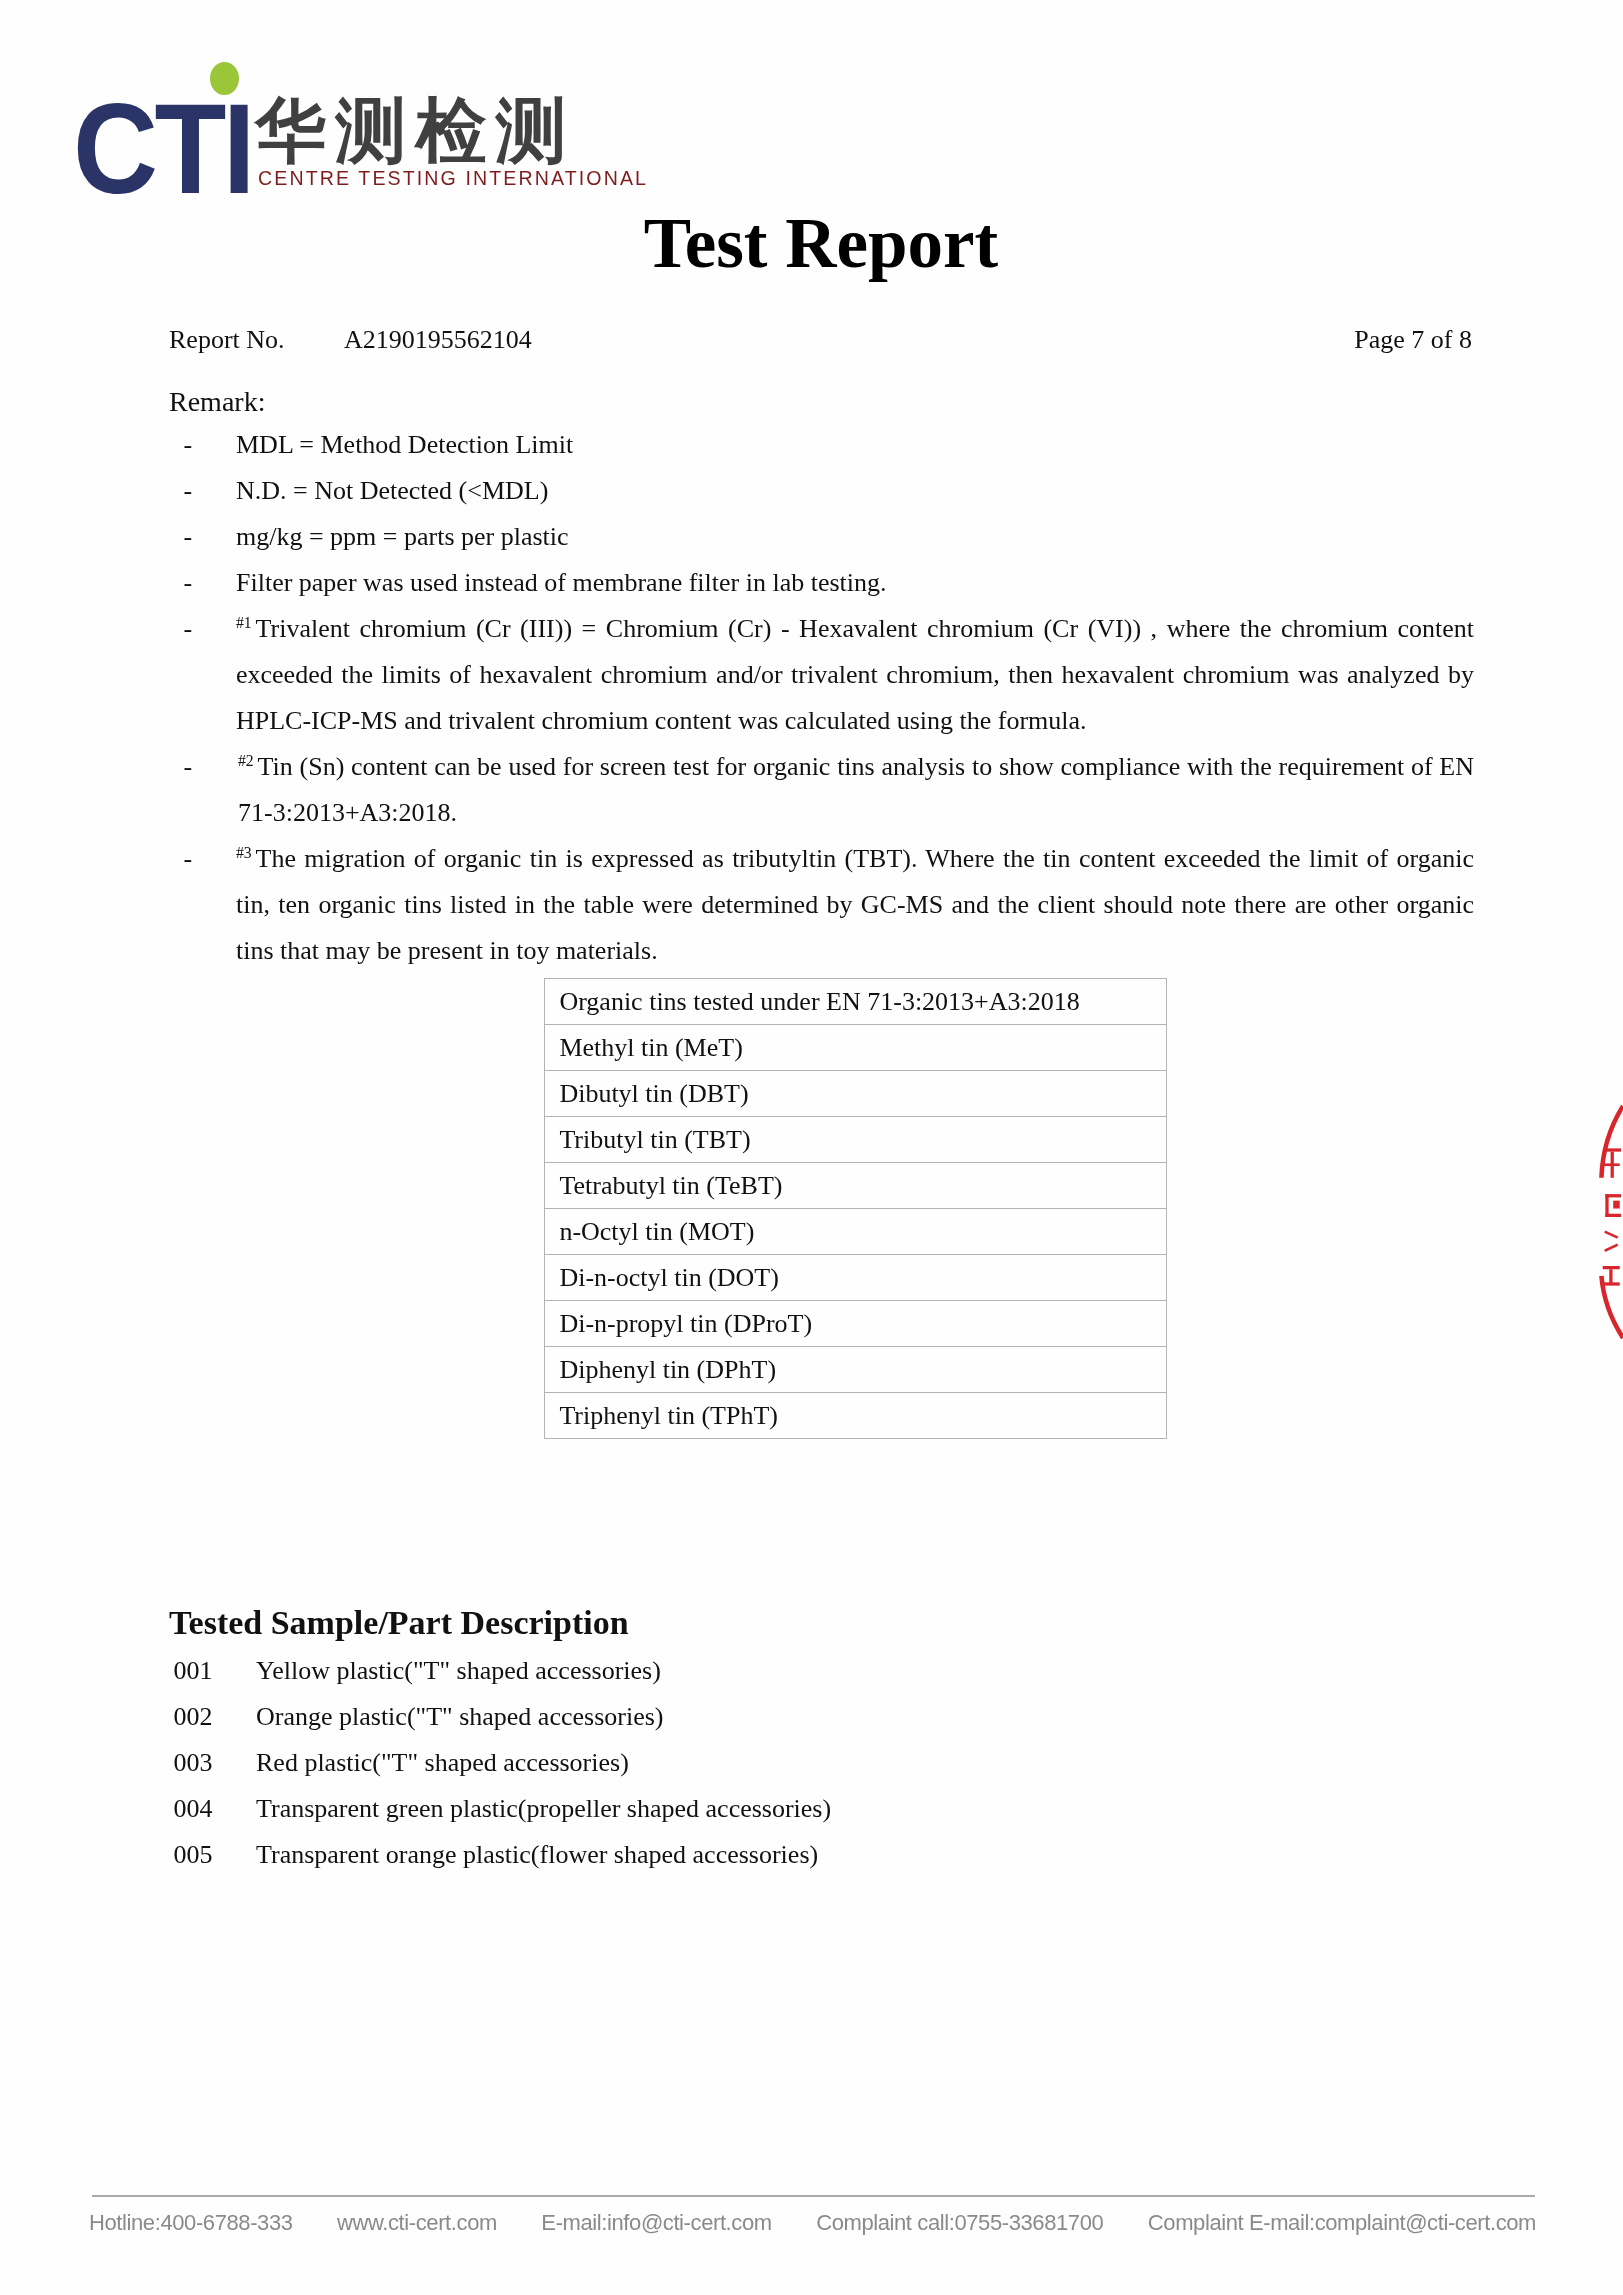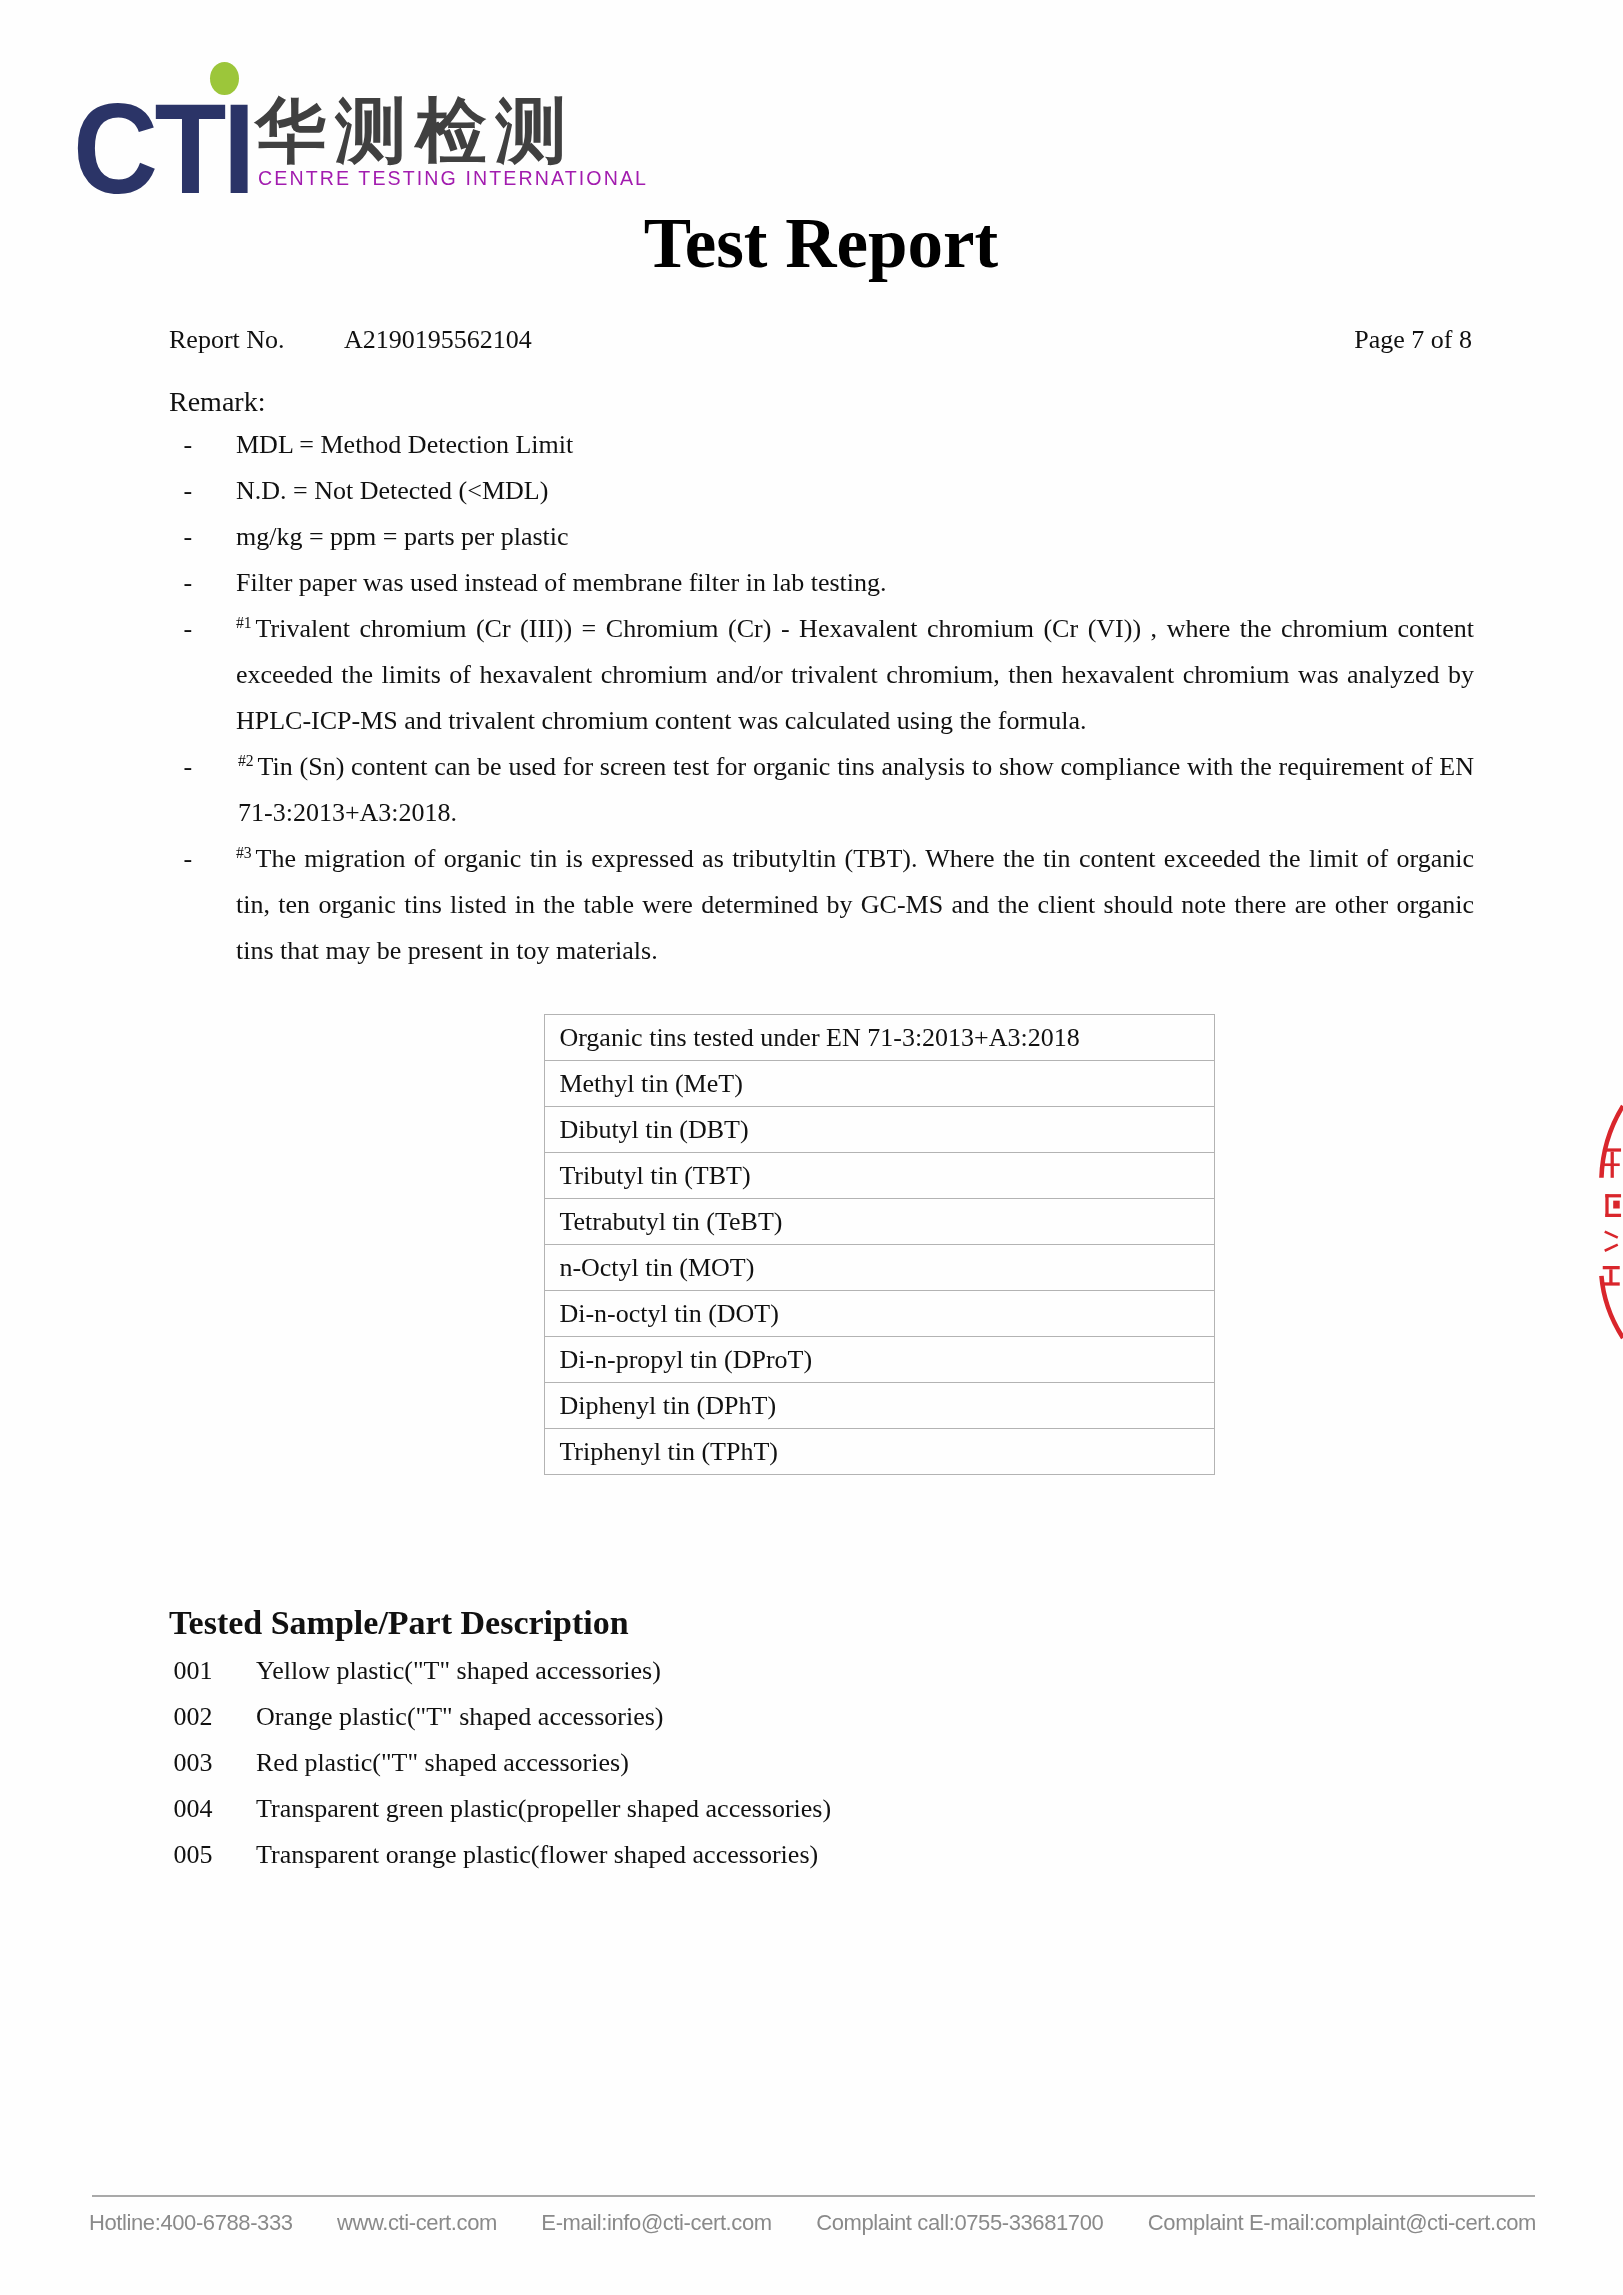--- a/index.html
+++ b/index.html
@@ -25,21 +25,21 @@
     border-radius: 50%; background: #9cc63a;
   }
   .logo-cn {
     position: absolute; left: 182px; top: 33px;
     font-family: "DejaVu Sans", sans-serif; font-weight: bold;
     font-size: 71px; line-height: 77px; color: #404040; letter-spacing: 9.2px;
   }
   .logo-en {
     position: absolute; left: 185px; top: 108px;
     font-family: "Liberation Sans", "DejaVu Sans", sans-serif;
-    font-size: 19.6px; line-height: 22px; color: #a21caf; letter-spacing: 2.1px;
+    font-size: 19.6px; line-height: 22px; color: #7f1d1d; letter-spacing: 2.1px;
     white-space: nowrap;
   }
 
   .title {
     left: 0; width: 1642px; top: 204px; text-align: center;
     font-weight: bold; font-size: 71px; line-height: 79px; color: #000;
   }
 
   .meta-row { top: 321px; font-size: 26px; line-height: 37px; white-space: nowrap; }
   .report-label { left: 169px; }
@@ -52,23 +52,22 @@
   .remark {
     position: relative; padding-left: 67px;
     font-size: 26px; line-height: 46px; text-align: justify;
   }
   .remark .dash { position: absolute; left: 14.4px; top: 0; }
   .remark sup { font-size: 15.7px; vertical-align: 9.2px; line-height: 0; margin-right: 3.9px; }
   .remark.shift { padding-left: 69px; }
 
   
   .tins-table {
-    left: 544px; top: 978px; width: 671px;
+    left: 544px; top: 978px; width: 623px;
     border-collapse: collapse;
-    margin-top: 36px;
   }
   .tins-table td {
     border: 1.3px solid #b3b3b3; height: 45px; padding: 0 0 0 14.4px;
     font-size: 26px; line-height: 45px; color: #111; vertical-align: middle;
     white-space: nowrap;
   }
 
   .samples-title {
     left: 169px; top: 1604px; font-weight: bold; font-size: 34px; line-height: 37px;
   }

